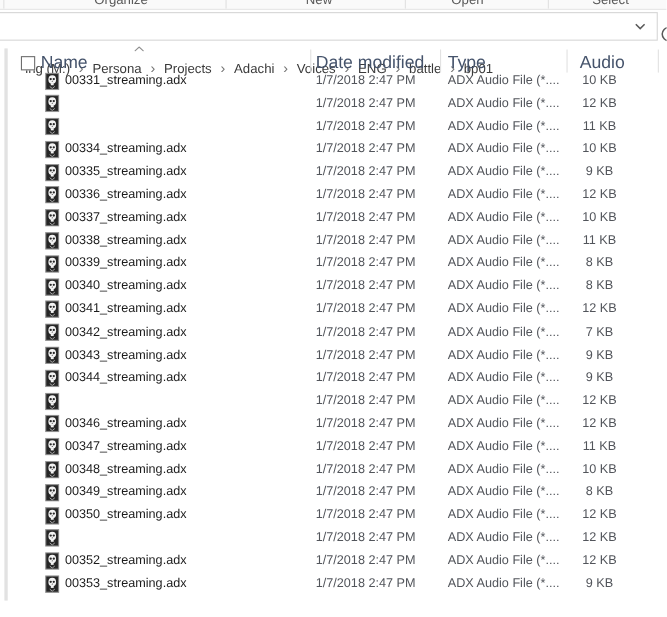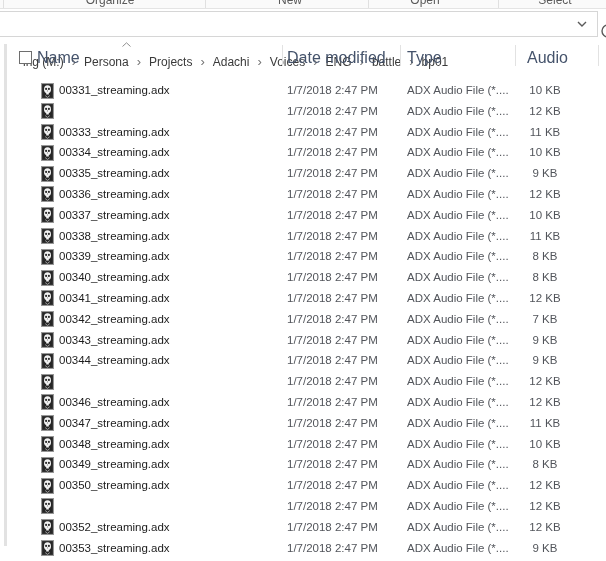--- a/index.html
+++ b/index.html
@@ -22,21 +22,21 @@
   .addr-chevron{position:absolute;right:10px;top:9px;width:10px;height:7px;}
   .refresh-btn{position:absolute;left:600px;top:14px;width:16px;height:16px;}
   
   .col-header{position:absolute;font-size:16px;color:#45536b;white-space:nowrap;}
   .hdr-sep{position:absolute;top:45px;height:21px;width:1px;background:#e2e2e2;}
   .select-all{position:absolute;left:19px;top:51px;width:11px;height:11px;background:#fff;border:1px solid #6e6e6e;box-sizing:content-box;}
   .sort-caret{position:absolute;left:122px;top:42px;width:9px;height:5px;}
   
   .left-rail{position:absolute;left:4px;top:44px;width:3px;height:502px;background:#e2e2e2;}
   
-  .file-list{position:absolute;left:0;top:80px;width:606px;}
+  .file-list{position:absolute;left:0;top:63px;width:606px;}
   .row{position:relative;height:20.8px;line-height:20.8px;font-size:11.5px;}
   .row .file-icon{position:absolute;left:41px;top:2.5px;width:13px;height:16px;}
   .row .c-name{position:absolute;left:59px;color:#1c1c1c;white-space:nowrap;}
   .row .c-date{position:absolute;left:287px;color:#52555b;white-space:nowrap;}
   .row .c-type{position:absolute;left:407px;color:#52555b;white-space:nowrap;}
   .row .c-size{position:absolute;left:500px;width:90px;text-align:center;color:#52555b;white-space:nowrap;}
 </style>
 </head>
 <body>
 
@@ -115,21 +115,20 @@
     <svg class="file-icon" viewBox="0 0 13 16">
       <rect x="0.5" y="0.5" width="12" height="15" fill="#3f3f3f" stroke="#979797" stroke-width="1"></rect>
       <rect x="1.5" y="1.5" width="10" height="13" fill="#262626"></rect>
       <ellipse cx="6.5" cy="6.2" rx="3.5" ry="3.9" fill="#f2f2f2"></ellipse>
       <circle cx="5.1" cy="5.9" r="1.05" fill="#262626"></circle>
       <circle cx="7.9" cy="5.9" r="1.05" fill="#262626"></circle>
       <path d="M6.5 7.2 L5.9 8.3 L7.1 8.3 Z" fill="#262626"></path>
       <rect x="5.2" y="9.6" width="2.6" height="1.9" fill="#f2f2f2"></rect>
       <path d="M4.2 12.6 L6.5 14.4 L8.8 12.6" fill="none" stroke="#a8a8a8" stroke-width="0.9"></path>
     </svg>
-    <span class="c-name">00333_streaming.adx</span>
     <span class="c-date">1/7/2018 2:47 PM</span>
     <span class="c-type">ADX Audio File (*....</span>
     <span class="c-size">11 KB</span>
   </div>
     <div class="row">
     <svg class="file-icon" viewBox="0 0 13 16">
       <rect x="0.5" y="0.5" width="12" height="15" fill="#3f3f3f" stroke="#979797" stroke-width="1"></rect>
       <rect x="1.5" y="1.5" width="10" height="13" fill="#262626"></rect>
       <ellipse cx="6.5" cy="6.2" rx="3.5" ry="3.9" fill="#f2f2f2"></ellipse>
       <circle cx="5.1" cy="5.9" r="1.05" fill="#262626"></circle>

